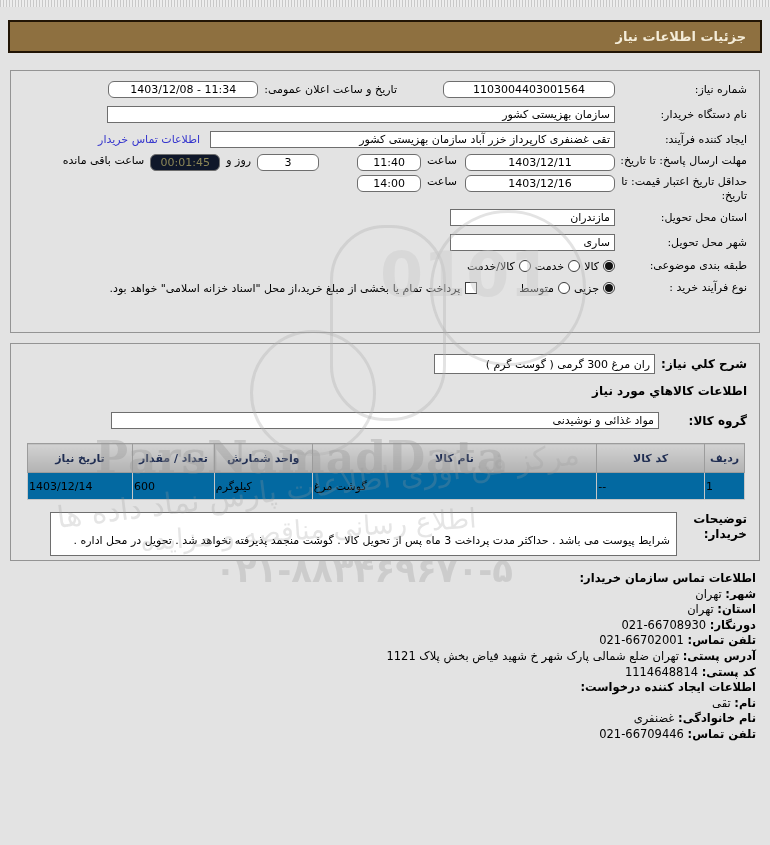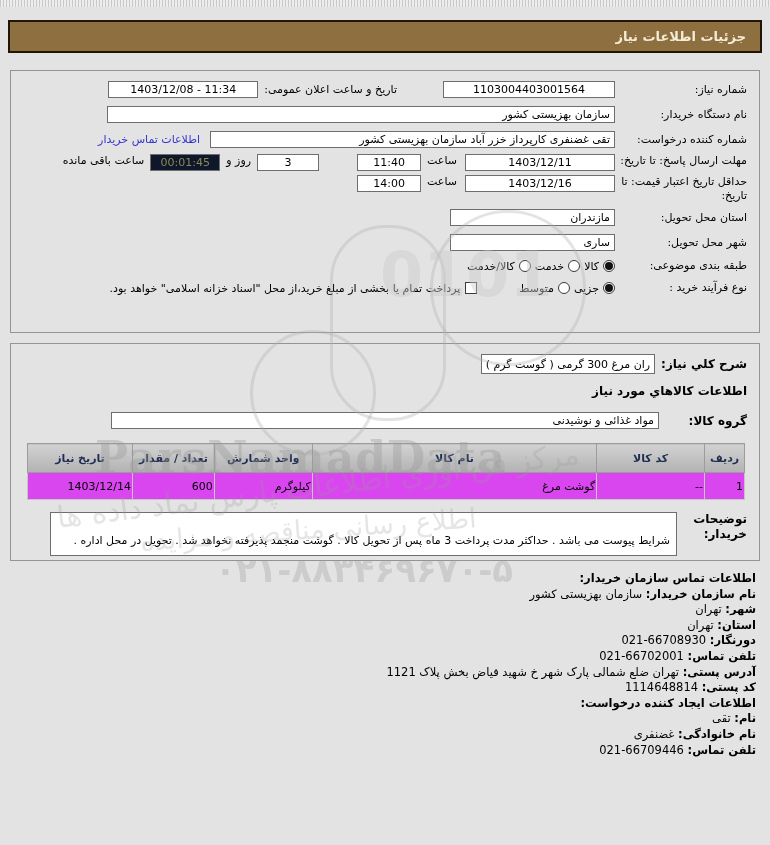--- a/index.html
+++ b/index.html
@@ -26,21 +26,21 @@
   #panel2 { top:343px; height:218px; }
   .row { display:flex; align-items:center; }
   .row.top { align-items:flex-start; }
   .lbl { width:132px; flex:none; line-height:14px; }
   .blbl { font-weight:bold; font-size:12px; }
   .inp {
     background:#fff; border:1px solid #6e6e6e; height:17px; line-height:16px;
     box-sizing:border-box; padding:0 4px; overflow:hidden; white-space:nowrap;
     flex:none;
   }
-  .center { text-align:center; }
+  .center { text-align:center;border-radius:6px; }
   .countdown { background:#0f172a; color:#8d8757; }
   .link { color:#3535cd; cursor:pointer; margin-right:10px; }
   .radio {
     width:12px; height:12px; border:1px solid #3a3a3a; border-radius:50%;
     background:#fff; display:inline-block; position:relative; flex:none;
     margin-left:4px; box-sizing:border-box;
   }
   .radio.checked::after {
     content:""; position:absolute; top:1px; left:1px; right:1px; bottom:1px;
     background:#111; border-radius:50%;
@@ -49,22 +49,22 @@
     width:12px; height:12px; border:1px solid #3a3a3a; background:#fff;
     display:inline-block; flex:none; margin-left:5px; box-sizing:border-box;
   }
   .opt { display:flex; align-items:center; margin-left:4px; }
   .goods-table { border-collapse:collapse; width:718px; margin:14px 2px 0 0; }
   .goods-table th {
     background:linear-gradient(#d2d2d2,#b2b2b2); color:#1f2d52;
     border:1px solid #9c9c9c; height:26px; font-size:11px; font-weight:bold;
   }
   .goods-table td {
-    background:#d946ef; border:1px solid #c6c6c6; height:24px;
-    text-align:right; font-size:11px;
+    background:#0369a1; border:1px solid #c6c6c6; height:24px;
+    text-align:left; font-size:11px;
   }
   #contact-block {
     position:absolute; top:571px; right:14px; left:14px;
     font-size:11.5px; line-height:15.6px; z-index:2;
   }
   #contact-block .bline { font-weight:bold; }
   .wm { position:absolute; color:#9a9a9a; pointer-events:none; z-index:3; white-space:nowrap; }
   #wm-circle1, #wm-circle2, #wm-circle3 {
     border:3px solid rgba(175,175,175,.35); border-radius:50%;
   }
@@ -107,21 +107,21 @@
     <span class="slbl">تاریخ و ساعت اعلان عمومی:</span>
     <div class="inp center" style="width:150px" dir="ltr">1403/12/08 - 11:34</div>
   </div>
 
   <div class="row mt8">
     <span class="lbl">نام دستگاه خریدار:</span>
     <div class="inp" style="width:508px">سازمان بهزیستی کشور</div>
   </div>
 
   <div class="row mt8">
-    <span class="lbl">شماره کننده درخواست:</span>
+    <span class="lbl">ایجاد کننده فرآیند:</span>
     <div class="inp" style="width:405px">تقی غضنفری کارپرداز خزر آباد سازمان بهزیستی کشور</div>
     <span class="link">اطلاعات تماس خریدار</span>
   </div>
 
   <div class="row top mt6">
     <span class="lbl">مهلت ارسال پاسخ: تا تاریخ:</span>
     <div class="inp center" style="width:150px" dir="ltr">1403/12/11</div>
     <span class="gap8"></span>
     <span>ساعت</span>
     <span class="gap6"></span>
@@ -185,21 +185,21 @@
     <span class="checkbox"></span>
     <span>پرداخت تمام یا بخشی از مبلغ خرید،از محل "اسناد خزانه اسلامی" خواهد بود.</span>
   </div>
 
 </div>
 
 <div class="panel" id="panel2">
 
   <div class="row">
     <span class="blbl slbl">شرح کلي نیاز:</span>
-    <div class="inp" style="width:174px;height:20px;line-height:19px">ران مرغ 300 گرمی ( گوست گرم )</div>
+    <div class="inp" style="width:221px;height:20px;line-height:19px">ران مرغ 300 گرمی ( گوست گرم )</div>
   </div>
 
   <div class="row mt10">
     <span class="blbl">اطلاعات کالاهاي مورد نیاز</span>
   </div>
 
   <div class="row mt14">
     <span class="blbl" style="width:88px">گروه کالا:</span>
     <div class="inp" style="width:548px">مواد غذائی و نوشیدنی</div>
   </div>
@@ -237,21 +237,20 @@
 
   <div class="row top mt12">
     <span class="blbl" style="width:70px;line-height:15px">توضیحات خریدار:</span>
     <div class="inp" style="width:627px;height:44px;line-height:19px;white-space:normal;padding:18px 6px">شرایط پیوست می باشد . حداکثر مدت پرداخت 3 ماه پس از تحویل کالا . گوشت منجمد پذیرفته نخواهد شد . تحویل در محل اداره . تماس 09119230078</div>
   </div>
 
 </div>
 
 <div id="contact-block">
   <div class="bline">اطلاعات تماس سازمان خریدار:</div>
-  <div><b>نام سازمان خریدار:</b> <span>سازمان بهزیستی کشور</span></div>
   <div><b>شهر:</b> <span>تهران</span></div>
   <div><b>استان:</b> <span>تهران</span></div>
   <div><b>دورنگار:</b> <span>66708930-021</span></div>
   <div><b>تلفن تماس:</b> <span>66702001-021</span></div>
   <div><b>آدرس پستی:</b> <span>تهران ضلع شمالی پارک شهر خ شهید فیاض بخش پلاک 1121</span></div>
   <div><b>کد پستی:</b> <span>1114648814</span></div>
   <div class="bline">اطلاعات ایجاد کننده درخواست:</div>
   <div><b>نام:</b> <span>تقی</span></div>
   <div><b>نام خانوادگی:</b> <span>غضنفری</span></div>
   <div><b>تلفن تماس:</b> <span>66709446-021</span></div>

